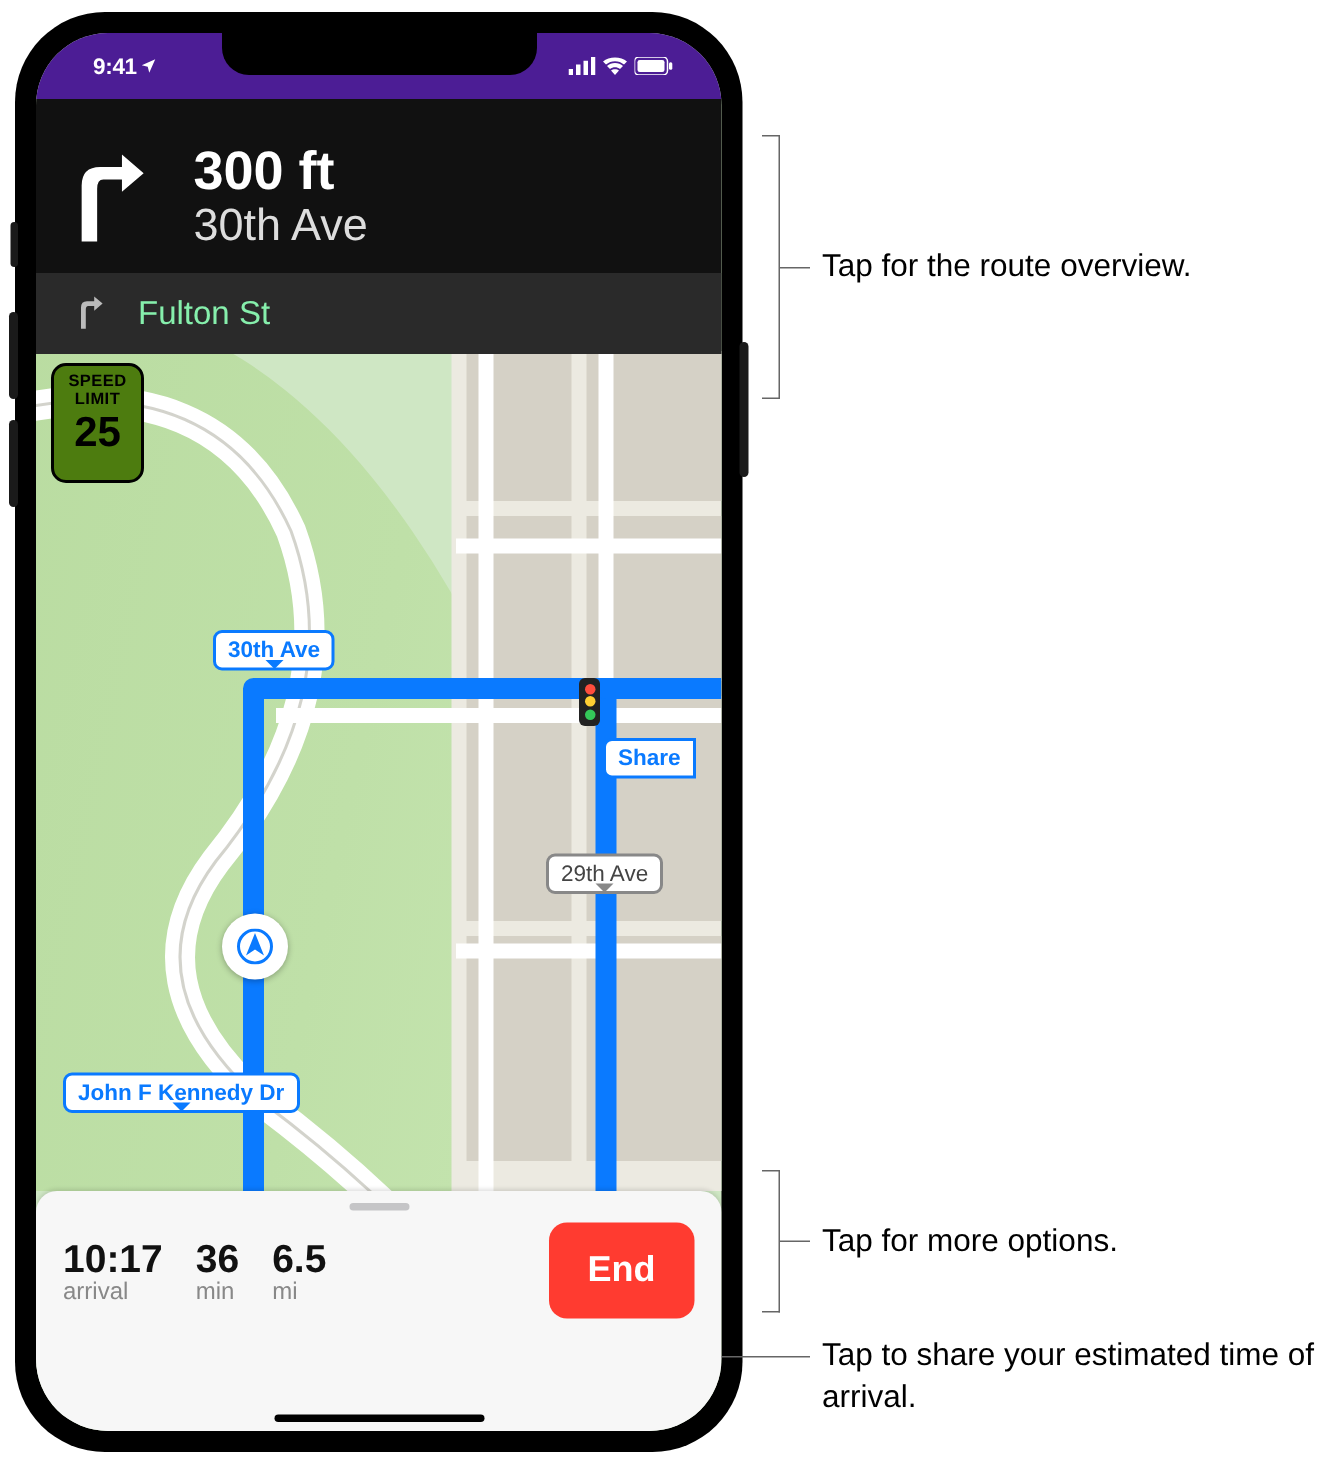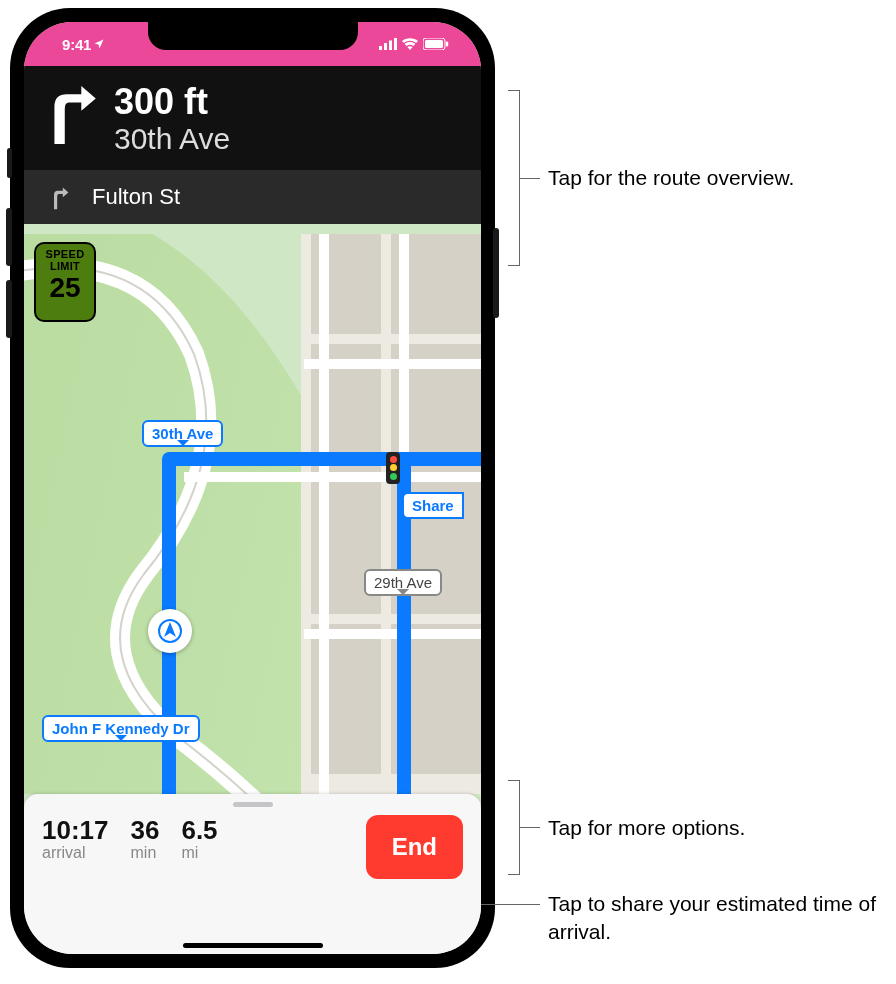--- a/index.html
+++ b/index.html
@@ -56,21 +56,21 @@
   .side-btn.silence { left: -3px; top: 140px; width: 5px; height: 30px; }
   .side-btn.vol-up  { left: -4px; top: 200px; width: 6px; height: 58px; }
   .side-btn.vol-dn  { left: -4px; top: 272px; width: 6px; height: 58px; }
   .side-btn.power   { right: -4px; top: 220px; width: 6px; height: 90px; }
 
   
   .status-bar {
     position: absolute;
     top: 0; left: 0; right: 0;
     height: 44px;
-    background: #ec4899;
+    background: #4c1d95;
     display: flex;
     align-items: center;
     justify-content: space-between;
     padding: 0 24px;
     z-index: 40;
     color: #fff;
   }
   .status-time {
     font-size: 15px;
     font-weight: 600;
@@ -90,36 +90,37 @@
   
   .dir-banner {
     position: absolute;
     top: 44px; left: 0; right: 0;
     background: #111;
     color:#fff;
     z-index: 30;
   }
   .dir-primary {
     display:flex;
-    gap: 16px;
-    padding: 18px 22px 14px 22px;
+    align-items:center;
+    gap: 31px;
+    padding: 30px 22px 14px 22px;
   }
   .dir-primary .arrow {
     width: 52px; height: 62px;
   }
   .dir-dist { font-size: 36px; font-weight: 700; line-height:1;}
   .dir-road { font-size: 30px; font-weight: 400; color: #ddd; margin-top:2px;}
   .dir-secondary {
     background: #2a2a2a;
     display:flex;
-    align-items:flex-end;
+    align-items:flex-start;
     gap: 22px;
     padding: 14px 26px;
     font-size: 22px;
-    color: #ffffff;
+    color: #86efac;
   }
   .dir-secondary .arrow-sm { width: 20px; height:24px; }
 
   
   .map {
     position: absolute;
     top: 212px;
     left: 0; right: 0;
     bottom: 160px;
     background: #cfe7c4;
@@ -194,20 +195,21 @@
     border-top-left-radius: 14px;
     border-top-right-radius: 14px;
     box-shadow: 0 -1px 3px rgba(0,0,0,.12);
   }
   .grabber{
     width:40px;height:5px;background:#c5c5c7;border-radius:3px;
     margin: 8px auto 4px auto;
   }
   .stats-row{
     display:flex;
+    align-items:center;
     padding: 4px 18px 10px 18px;
     gap: 22px;
   }
   .stat .val { font-size:26px; font-weight:600; color:#111;}
   .stat .lab { font-size:16px; color:#888; margin-top:-2px;}
   .end-btn{
     margin-left:auto;
     background:#ff3b30;
     color:#fff;
     font-size:24px;

